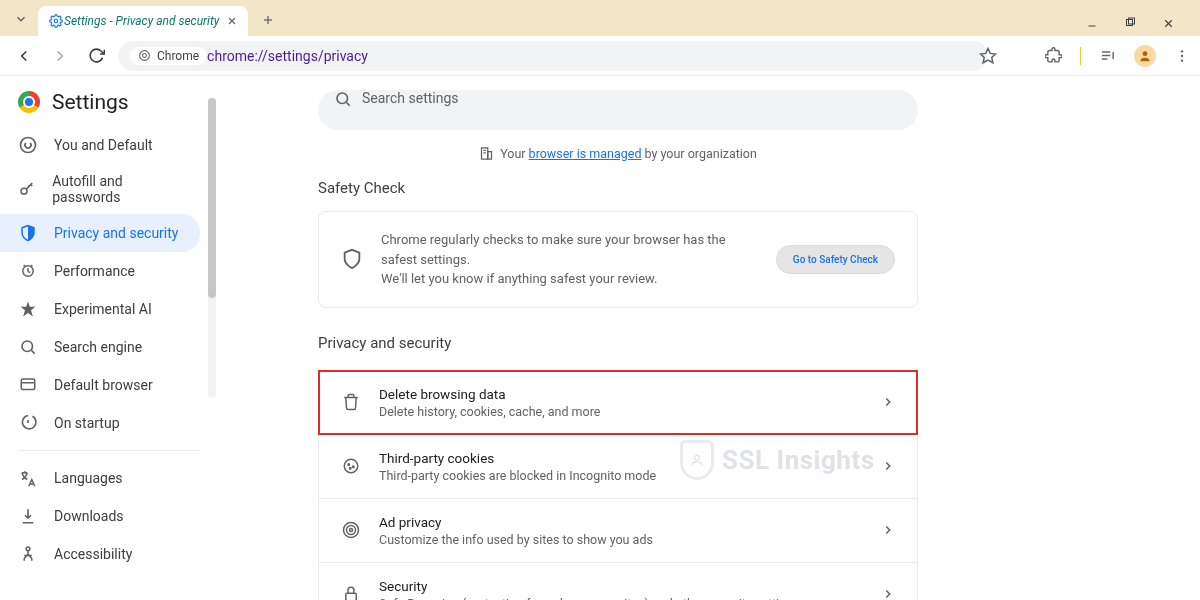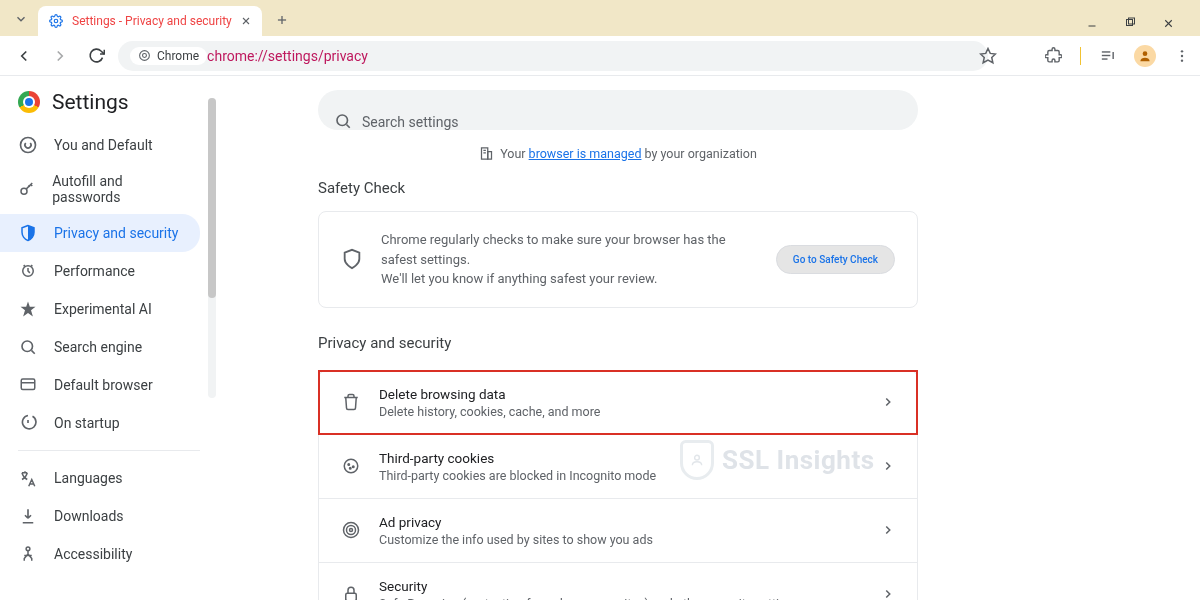--- a/index.html
+++ b/index.html
@@ -1,32 +1,32 @@
 <!DOCTYPE html>
 <html><head>
 <meta charset="utf-8">
 <style>
   * { box-sizing: border-box; margin: 0; padding: 0; font-family: "Segoe UI", Roboto, Arial, sans-serif; }
   body { width: 1200px; height: 600px; overflow: hidden; background: #fff; font-size: 13px; color: #202124; }
 
   
   .tabstrip { height: 36px; background: #f1e7c7; display: flex; align-items: flex-end; padding: 0 8px; }
   .tabstrip .chev { width: 26px; height: 26px; display:flex;align-items:center;justify-content:center; margin-right:4px; color:#5f6368; margin-bottom:4px;}
-  .tab { background:#fff; height:30px; border-radius:8px 8px 0 0; display:flex; align-items:center; gap:8px; padding:0 10px; min-width:210px; font-size:12px; color:#ef4444; position:relative;}
+  .tab { background:#fff; height:30px; border-radius:8px 8px 0 0; display:flex; align-items:center; gap:0; padding:0 10px; min-width:210px; font-size:12px; color:#0f766e; position:relative;font-style:italic;}
   .tab .favicon { width:16px;height:16px; display:flex;align-items:center;justify-content:center;color:#1a73e8;}
   .tab .close { margin-left:auto; color:#5f6368;}
   .newtab { width:28px;height:28px; display:flex;align-items:center;justify-content:center;color:#5f6368; margin-left:6px; margin-bottom:2px;}
   .wincontrols { margin-left:auto; display:flex; gap:22px; padding-right:14px; color:#3c4043; margin-bottom:6px;}
   .wincontrols span{width:16px;text-align:center;}
 
   .toolbar { height:40px; background:#fff; border-bottom:1px solid #e8eaed; display:flex; align-items:center; padding:0 10px; gap:8px;}
   .navbtn{width:28px;height:28px;display:flex;align-items:center;justify-content:center;color:#5f6368;border-radius:50%;}
   .omnibox{ flex:0 0 870px; height:30px; background:#f1f3f4; border-radius:15px; display:flex; align-items:center; padding:0 12px; gap:0; color:#202124; font-size:14px;}
   .omnibox .chip{display:flex;align-items:center;gap:6px; background:#fff; padding:2px 8px; border-radius:12px; font-size:12px; color:#3c4043;}
-  .omnibox .url{color:#be185d;}
+  .omnibox .url{color:#4c1d95;}
   .toolbar .rightset{margin-left:auto;display:flex;align-items:center;gap:18px;color:#5f6368;}
   .toolbar .sep{width:1px;height:18px;background:#f1c232;}
   .avatar{width:22px;height:22px;border-radius:50%;background:#fbd9a4;display:flex;align-items:center;justify-content:center;font-size:12px;}
 
   
   .app { display:flex; height:calc(600px - 76px); }
   .sidebar{ width:218px; padding:14px 0 0 0; position:relative;}
   .sidebar .header{display:flex;align-items:center;gap:12px;padding:0 18px 12px;text-align:center;}
   .chrome-logo{width:22px;height:22px;border-radius:50%;background:conic-gradient(#ea4335 0 120deg,#fbbc05 120deg 240deg,#34a853 240deg 360deg);position:relative;}
   .chrome-logo::after{content:"";position:absolute;inset:5px;border-radius:50%;background:#fff;}
@@ -36,21 +36,21 @@
   .navitem{display:flex;align-items:center;gap:16px;padding:9px 18px;font-size:14px;color:#3c4043;border-radius:0 18px 18px 0;margin-right:18px;cursor:pointer;}
   .navitem .ico{width:20px;height:20px;display:flex;align-items:center;justify-content:center;color:#5f6368;}
   .navitem.active{background:#e8f0fe;color:#1a73e8;}
   .navitem.active .ico{color:#1a73e8;}
   .navgroup-sep{height:1px;background:#e8eaed;margin:8px 18px 8px 18px;}
   .sb-scroll{position:absolute;right:2px;top:22px;width:8px;height:300px;background:#f1f3f4;border-radius:4px;}
   .sb-thumb{width:8px;height:200px;background:#c7c7c7;border-radius:4px;margin-top:0;}
 
   .content{ flex:1; padding:14px 40px 0 100px; overflow:hidden;}
   .searchwrap{max-width:600px;}
-  .searchbox{height:40px;background:#f1f3f4;border-radius:20px;display:flex;align-items:flex-end;padding:0 16px;gap:10px;color:#5f6368;font-size:14px;}
+  .searchbox{height:40px;background:#f1f3f4;border-radius:20px;display:flex;align-items:flex-start;padding:0 16px;gap:10px;color:#5f6368;font-size:14px;}
   .managed{display:flex;align-items:center;justify-content:center;gap:6px;font-size:12.5px;color:#5f6368;margin:16px 0 18px;}
   .managed a{color:#1a73e8;text-decoration:underline;}
   .section-title{font-size:15px;color:#3c4043;margin-bottom:14px;font-weight:400;}
 
   .card{border:1px solid #e8eaed;border-radius:8px;background:#fff;max-width:600px;}
   .safety{display:flex;align-items:center;padding:18px 22px;gap:18px;}
   .safety .txt{font-size:13px;color:#5f6368;line-height:1.5;max-width:360px;}
   .pillbtn{margin-left:auto;border:1px solid #dadce0;color:#1a73e8;background:#e5e5e5;padding:8px 16px;border-radius:18px;font-size:10px;font-weight:500;cursor:pointer;}
 
   .rowlist{margin-top:18px;}

